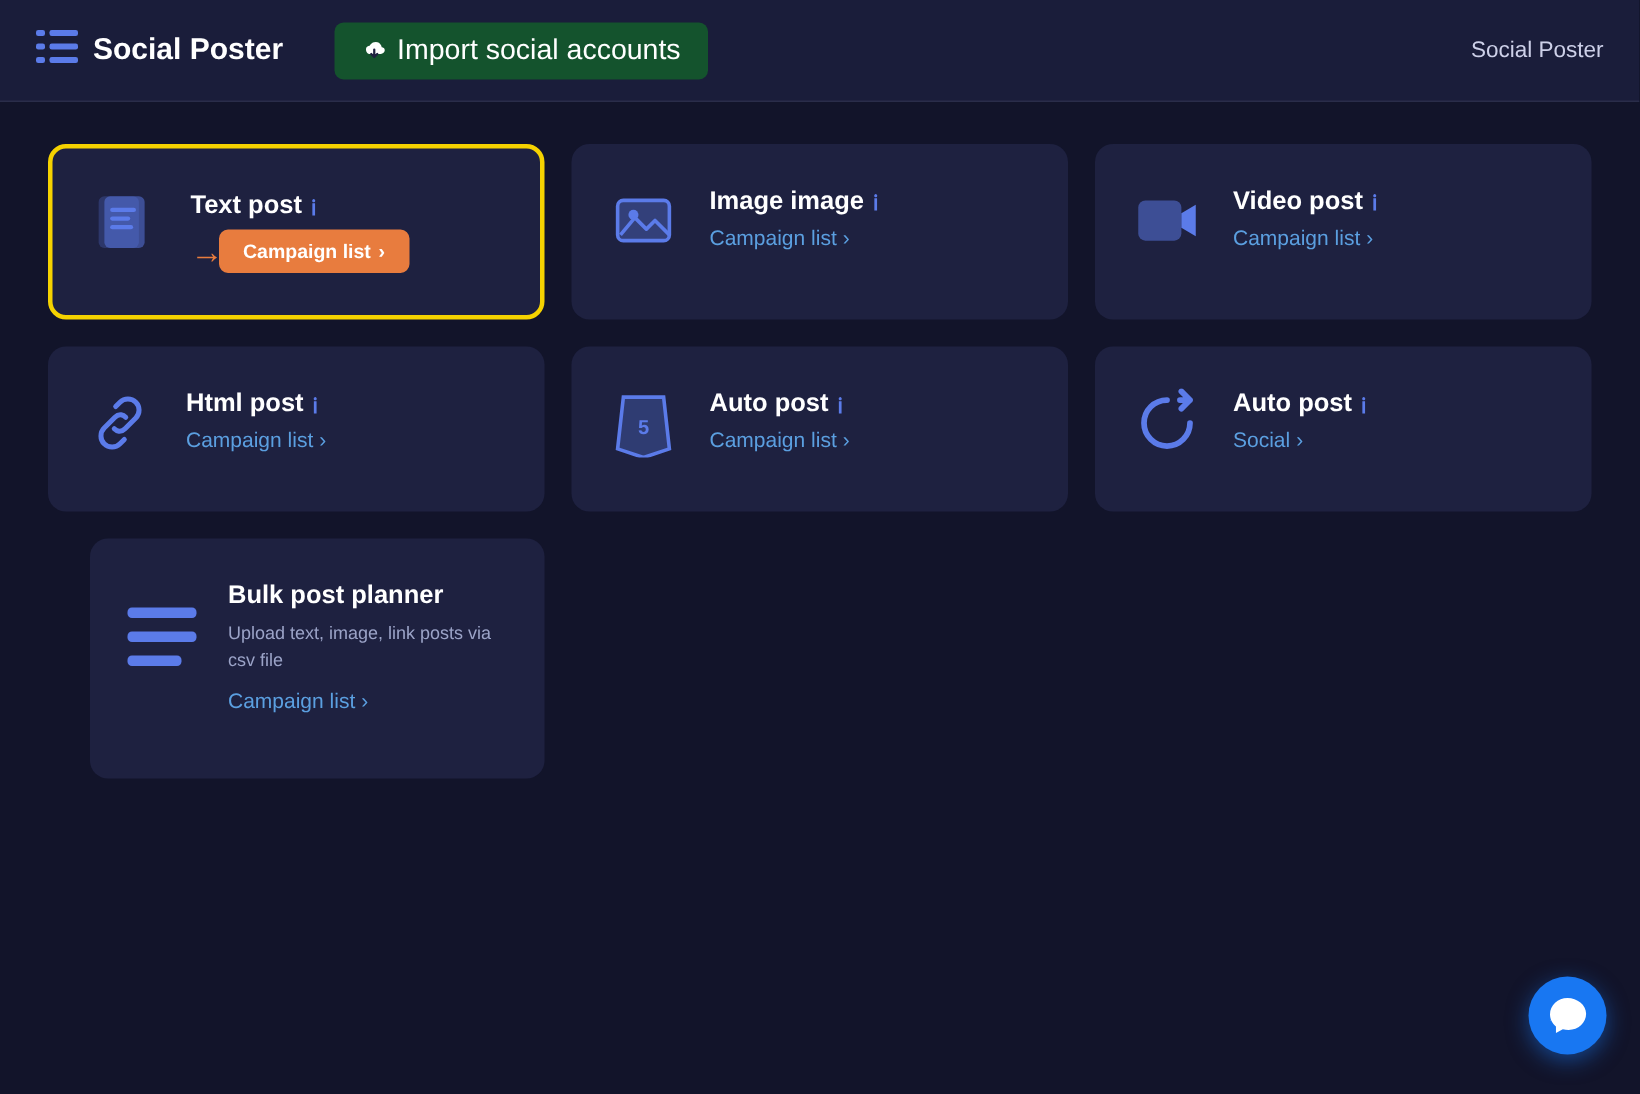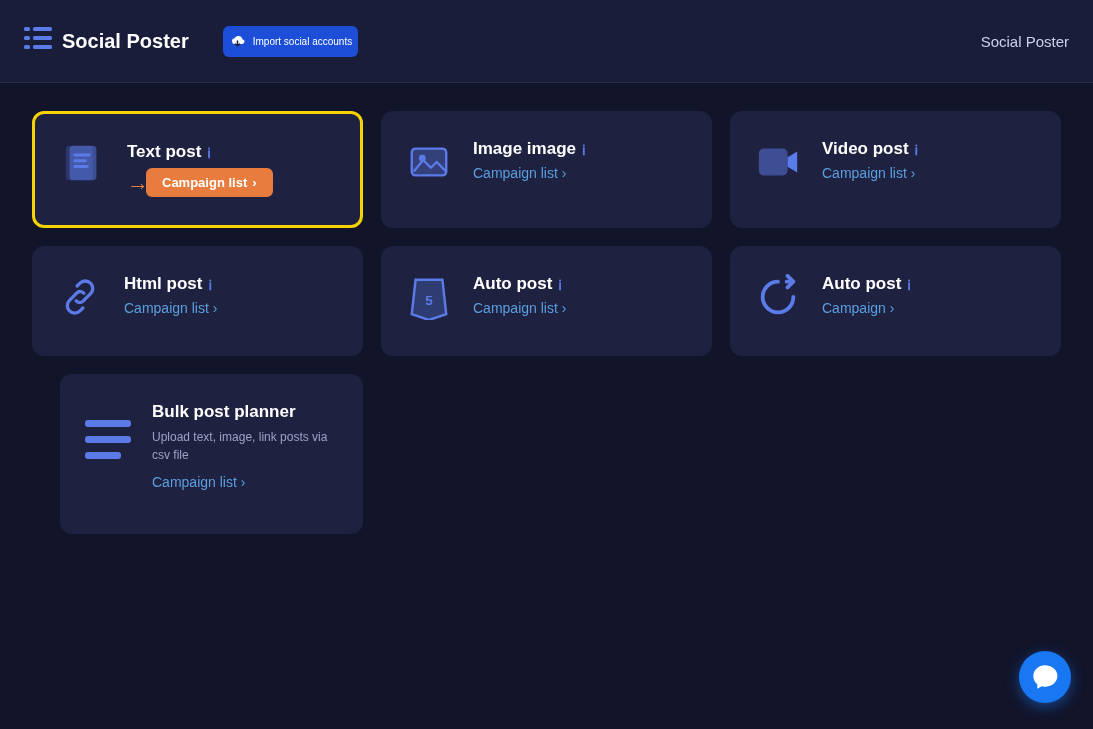--- a/index.html
+++ b/index.html
@@ -10,45 +10,45 @@
       min-height: 729px;
       min-width: 1093px;
     }
 
     
     .header {
       background: #1a1d3a;
       display: flex;
       align-items: center;
       padding: 0 24px;
-      height: 83px;
+      height: 68px;
       border-bottom: 1px solid #2a2d4a;
     }
     .logo-area {
       display: flex;
       align-items: center;
       gap: 10px;
       flex: 1;
     }
     .logo-icon {
       color: #5b7be9;
       font-size: 22px;
     }
     .logo-text {
       font-size: 20px;
       font-weight: 700;
       color: #fff;
     }
     .import-btn {
-      background: #1d4ed8;
+      background: #14532d;
       color: #fff;
       border: none;
       border-radius: 6px;
-      padding: 8px 6px;
-      font-size: 10px;
+      padding: 8px 18px;
+      font-size: 19px;
       cursor: pointer;
       display: flex;
       align-items: center;
       gap: 7px;
       margin-left: 24px;
     }
     .header-right {
       color: #cdd0e8;
       font-size: 15px;
     }
@@ -347,21 +347,21 @@
           <path d="M24 8C15.16 8 8 15.16 8 24C8 32.84 15.16 40 24 40C32.84 40 40 32.84 40 24" stroke="#5b7be9" stroke-width="4" stroke-linecap="round" fill="none"></path>
           <path d="M40 8L34 14M40 8L34 2M40 8H33" stroke="#5b7be9" stroke-width="4" stroke-linecap="round" stroke-linejoin="round" fill="none"></path>
         </svg>
       </div>
       <div class="card-content">
         <div class="card-title">
           <span>Auto post</span>
           <span class="info-icon">ℹ</span>
         </div>
         <a class="campaign-link">
-          <span>Campaign</span>
+          <span>Social</span>
           <span>›</span>
         </a>
       </div>
     </div>
 
   </div>
 
   <div style="margin-top: 18px; display: grid; grid-template-columns: repeat(3,1fr); gap: 18px;">
     <div class="card card-bulk">
       <div class="card-icon" style="flex-direction:column;gap:8px;margin-top:8px;">

